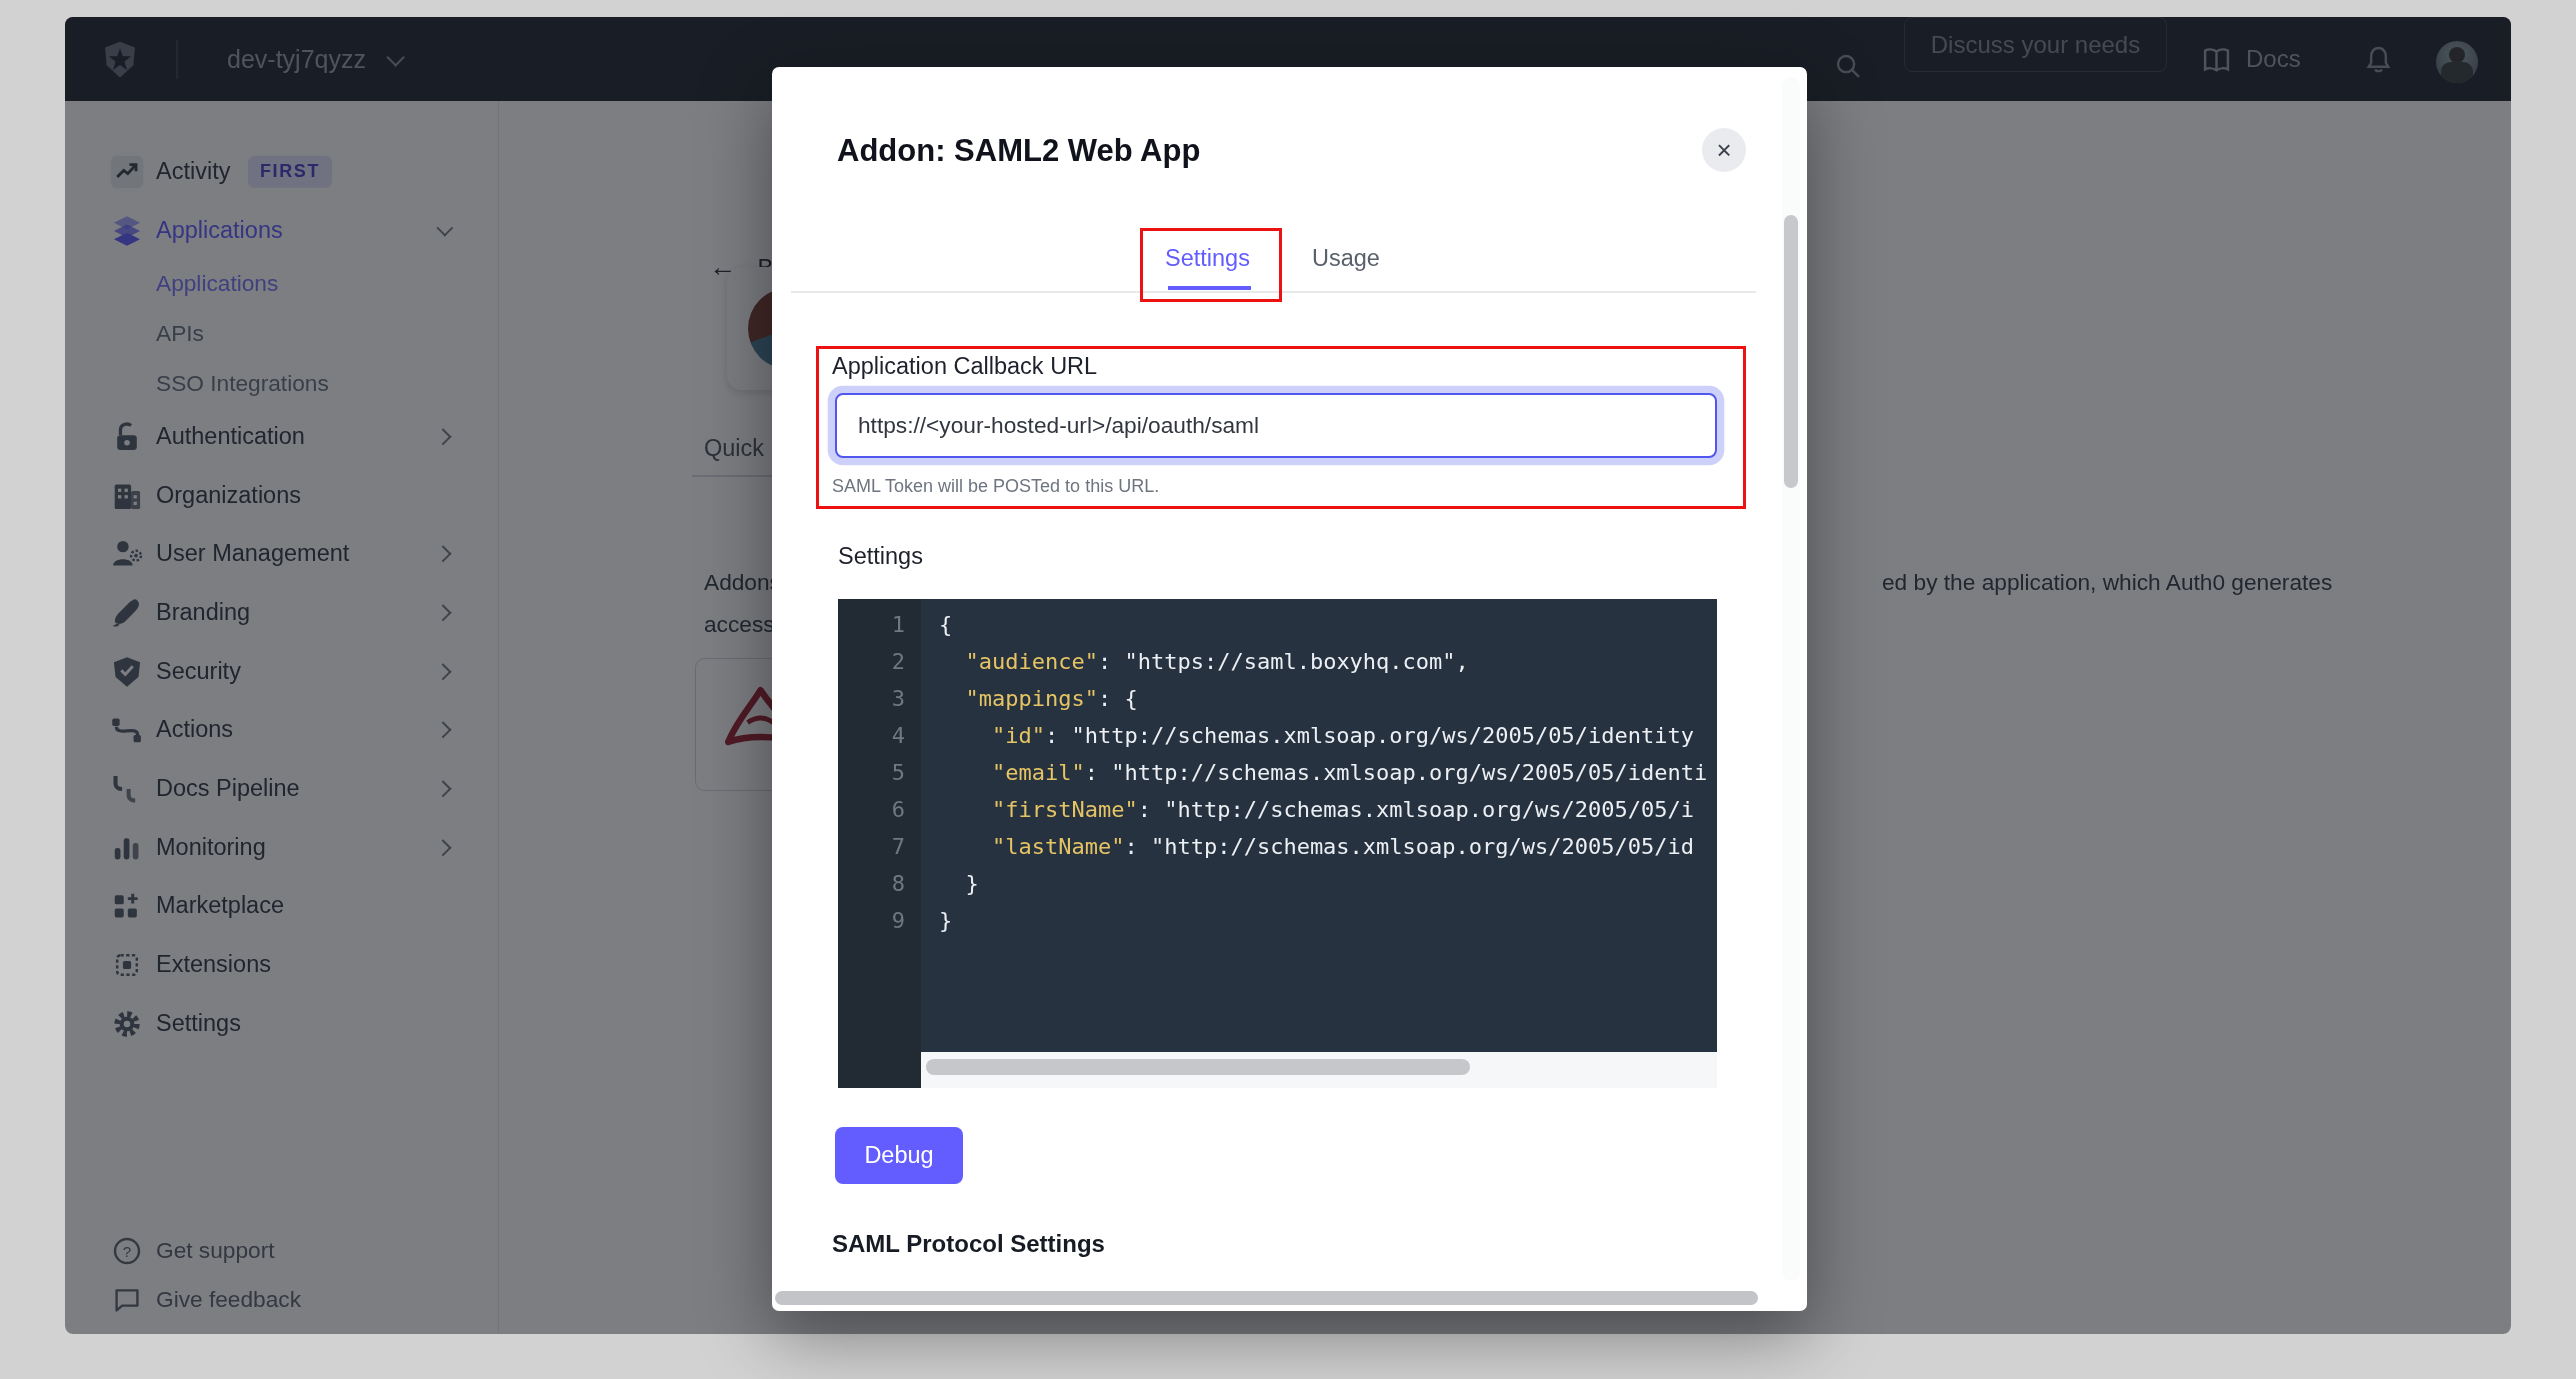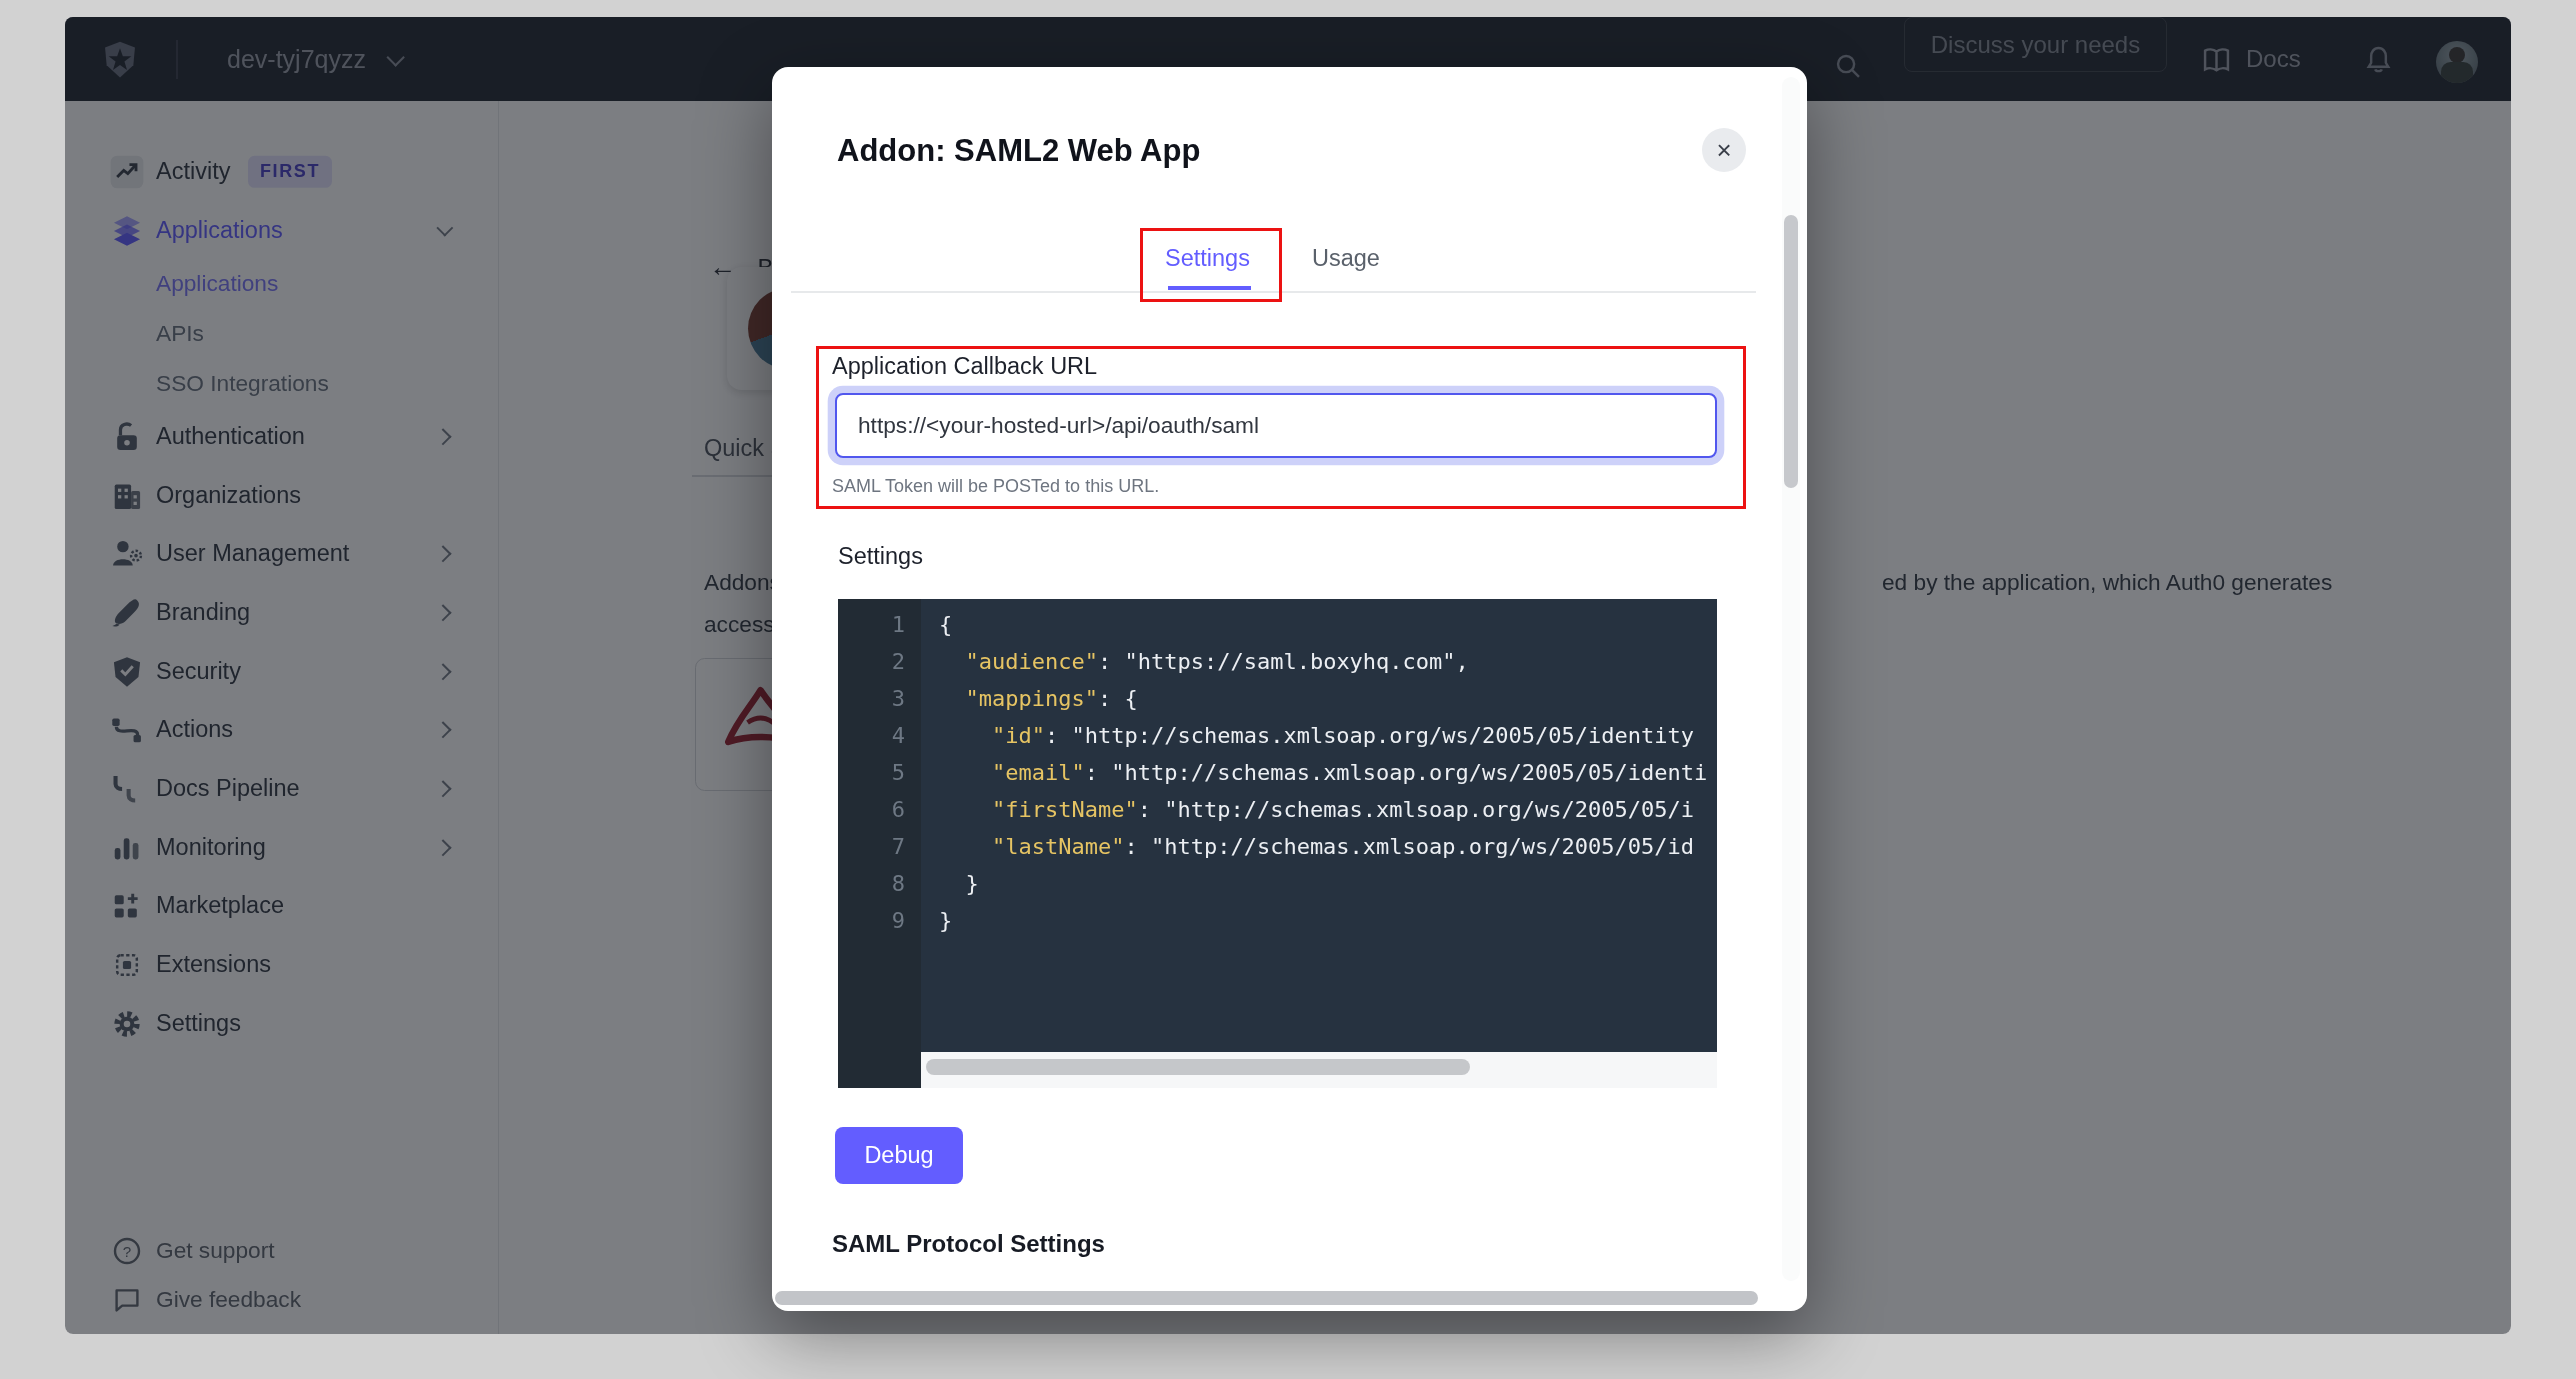--- a/index.html
+++ b/index.html
@@ -36,21 +36,21 @@
   #logo-donut{position:absolute;left:21px;top:21px;width:81px;height:81px;border-radius:50%;background:conic-gradient(#232c47 0deg 145deg,#4e7f9b 145deg 250deg,#7d4237 250deg 360deg);}
   #logo-donut .hole{position:absolute;left:26px;top:26px;width:29px;height:29px;border-radius:50%;background:#fdfdfd;}
   #quick-tab{left:205px;top:334px;font-size:23.5px;color:#4f565f;}
   #page .tabline{left:193px;top:374px;width:227px;height:1.6px;background:#d8dadd;}
   .pg-text{font-size:22.7px;color:#373e48;line-height:42px;}
   #para-left{left:205px;top:460px;}
   #para-right{left:1383px;top:460px;white-space:nowrap;}
   #addon-card{left:196px;top:557px;width:162px;height:131px;border:1.6px solid #d5d7db;border-radius:9.7px;background:#fff;}
   
   #overlay{position:absolute;left:0;top:0;width:100%;height:100%;background:rgba(16,20,27,0.55);}
-  #modal{position:absolute;left:772px;top:67px;width:1035px;height:1244px;background:#ffffff;border-radius:16px;box-shadow:0 24px 73px rgba(0,0,0,0.4);}
+  #modal{position:absolute;left:772px;top:67px;width:1035px;height:1244px;background:#ffffff;border-radius:7px;box-shadow:0 24px 73px rgba(0,0,0,0.4);}
   .md-abs{position:absolute;}
   #modal-title{left:65px;top:66px;font-size:31px;font-weight:bold;color:#10131b;}
   #modal-close{left:930px;top:61px;width:44px;height:44px;border-radius:50%;background:#e9ebee;color:#3a3f49;font-size:26px;display:flex;align-items:center;justify-content:center;}
   .tab{font-size:23.5px;color:#5a616b;}
   #tab-settings{left:393px;top:178px;color:#635dff;}
   #tab-usage{left:540px;top:178px;}
   #tab-underline{left:396px;top:219px;width:83px;height:4px;background:#635dff;}
   #tabs-divider{left:19.4px;top:224px;width:965px;height:1.6px;background:#e7e9eb;}
   .annotation{border:3.2px solid #ec1212;}
   #ann-tab{left:368px;top:161px;width:136px;height:68px;}

